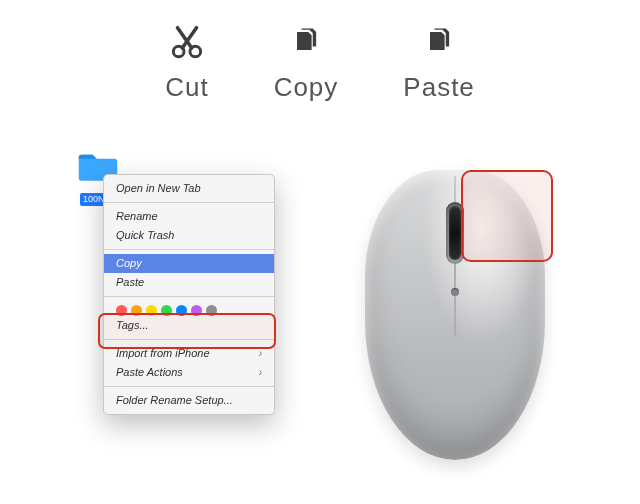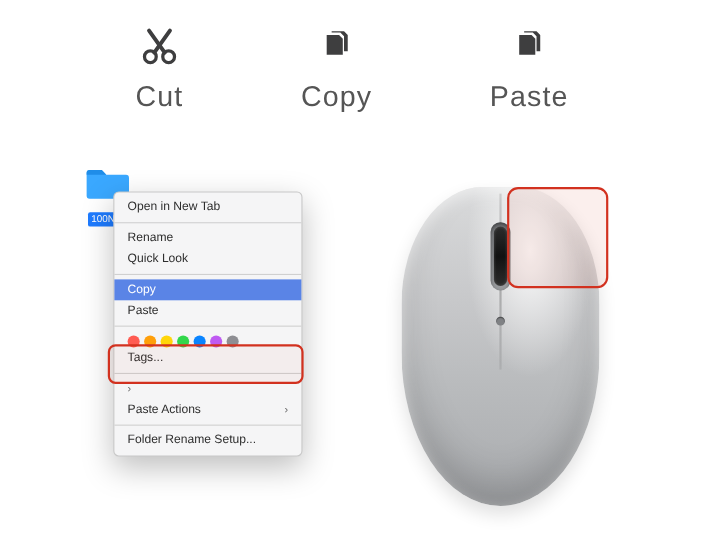--- a/index.html
+++ b/index.html
@@ -18,21 +18,21 @@
     height: 504px;
   }
   
   .actions {
     position: absolute;
     top: 22px;
     left: 0;
     width: 640px;
     display: flex;
     justify-content: center;
-    gap: 107px;
+    gap: 65px;
   }
   .action {
     display: flex;
     flex-direction: column;
     align-items: center;
     gap: 10px;
   }
   .action .icon-box {
     width: 40px;
     height: 40px;
@@ -77,20 +77,21 @@
     color: #2e2e2e;
     padding: 4px 0;
   }
   .ctx .item {
     padding: 2px 12px;
     line-height: 15px;
     white-space: nowrap;
     display: flex;
     justify-content: space-between;
     align-items: center;
+    font-style: italic;
   }
   .ctx .item.sel {
     background: #5a84e6;
     color: #fff;
   }
   .ctx .sep {
     height: 1px;
     background: #d0d0d0;
     margin: 4px 0;
   }
@@ -241,21 +242,21 @@
 
   <div class="ctx" id="ctx">
       <div class="item">
         <span>Open in New Tab</span>
       </div>
       <div class="sep"></div>
       <div class="item">
         <span>Rename</span>
       </div>
       <div class="item">
-        <span>Quick Look</span>
+        <span>Quick Trash</span>
       </div>
       <div class="sep"></div>
       <div class="item sel">
         <span>Copy</span>
       </div>
       <div class="item">
         <span>Paste</span>
       </div>
       <div class="sep"></div>
       <div class="tags-row">
@@ -265,20 +266,21 @@
         <span class="tag-dot" style="background: rgb(50, 215, 75);"></span>
         <span class="tag-dot" style="background: rgb(10, 132, 255);"></span>
         <span class="tag-dot" style="background: rgb(191, 90, 242);"></span>
         <span class="tag-dot" style="background: rgb(142, 142, 147);"></span>
       </div>
       <div class="item">
         <span>Tags...</span>
       </div>
       <div class="sep"></div>
       <div class="item">
+        <span>Import from iPhone</span>
         <span class="chevron">›</span>
       </div>
       <div class="item">
         <span>Paste Actions</span>
         <span class="chevron">›</span>
       </div>
       <div class="sep"></div>
       <div class="item">
         <span>Folder Rename Setup...</span>
       </div>

